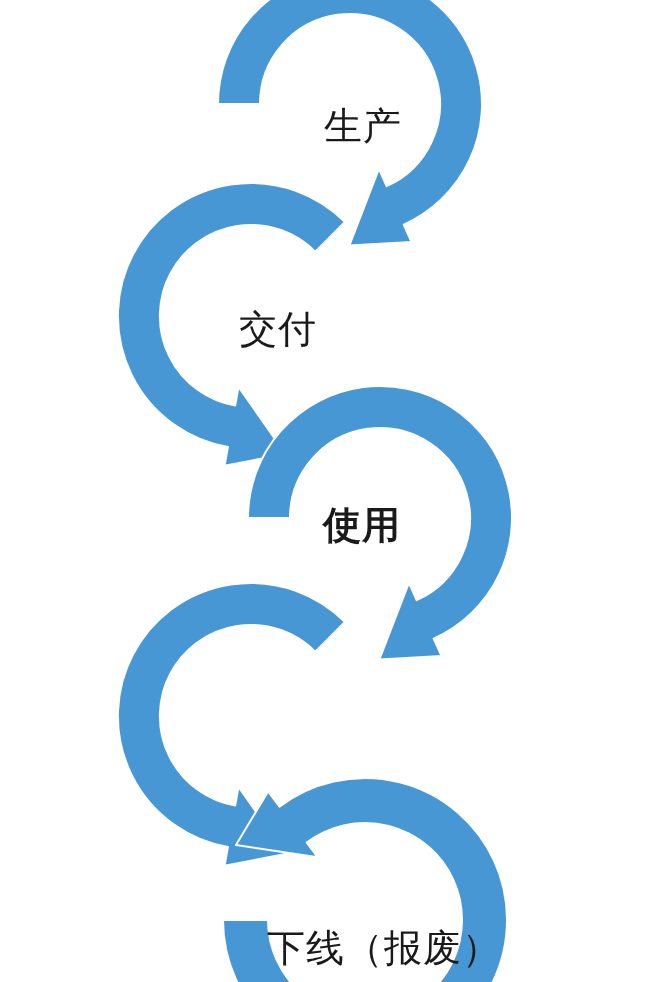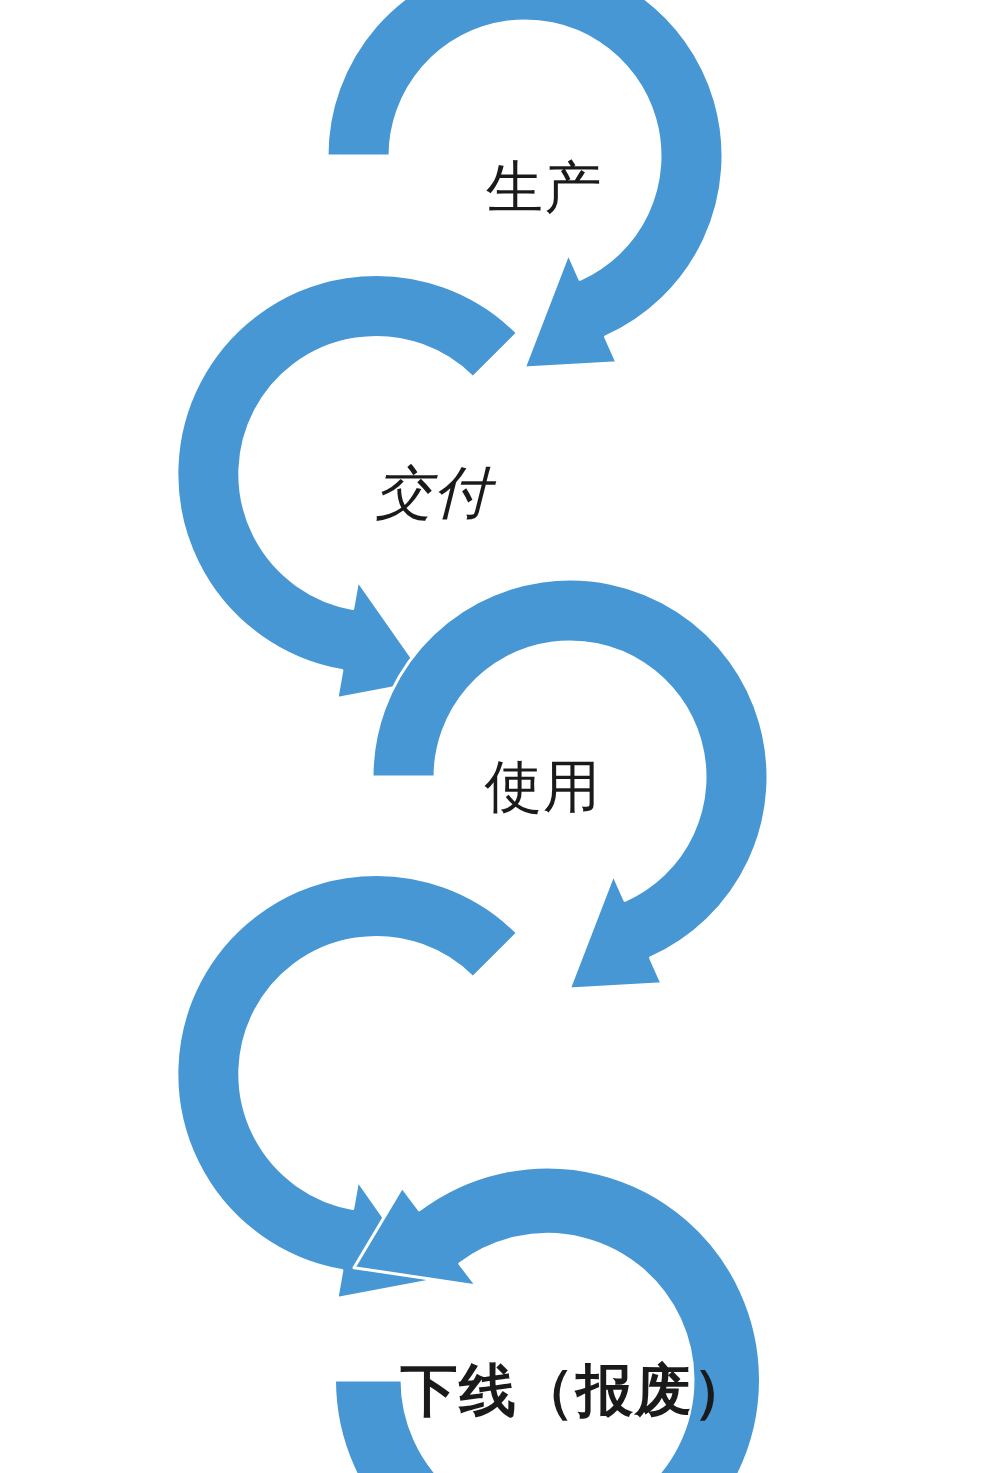--- a/index.html
+++ b/index.html
@@ -53,20 +53,20 @@
 
     <path class="cycle-arrow" d="M 248,518 A 132,132 0 1 1 433.7,638.6 L 441.4,655.9 L 379.4,659.4 L 408.9,582.9 L 416.6,600.2 A 90,90 0 1 0 290,518 Z"></path>
 
     <path class="cycle-arrow" d="M 345,622 A 133,133 0 1 0 227.9,847 L 224.6,865.7 L 285.6,854.1 L 238.5,786.9 L 235.2,805.6 A 91,91 0 1 1 315.3,651.7 Z"></path>
 
     <path class="cycle-arrow" d="M 223,920 A 142,142 0 1 0 279.5,806.6 L 268.1,791.4 L 236,845.1 L 317.8,857.3 L 306.6,842.5 A 97,97 0 1 1 268,920 Z"></path>
   </svg>
 
   <div class="step-label" style="left:363px; top:126px;">生产</div>
 
-  <div class="step-label" style="left:289px; top:329px;font-style:italic;">交付</div>
+  <div class="step-label" style="left:278px; top:329px;">交付</div>
 
-  <div class="step-label" style="left:362px; top:525px;">使用</div>
+  <div class="step-label" style="left:362px; top:525px;font-weight:bold;">使用</div>
 
 
-  <div class="step-label" style="left:384px; top:928px;font-weight:bold;">下线（报废）</div>
+  <div class="step-label" style="left:384px; top:948px;">下线（报废）</div>
 
 </div>
 
 </body></html>

